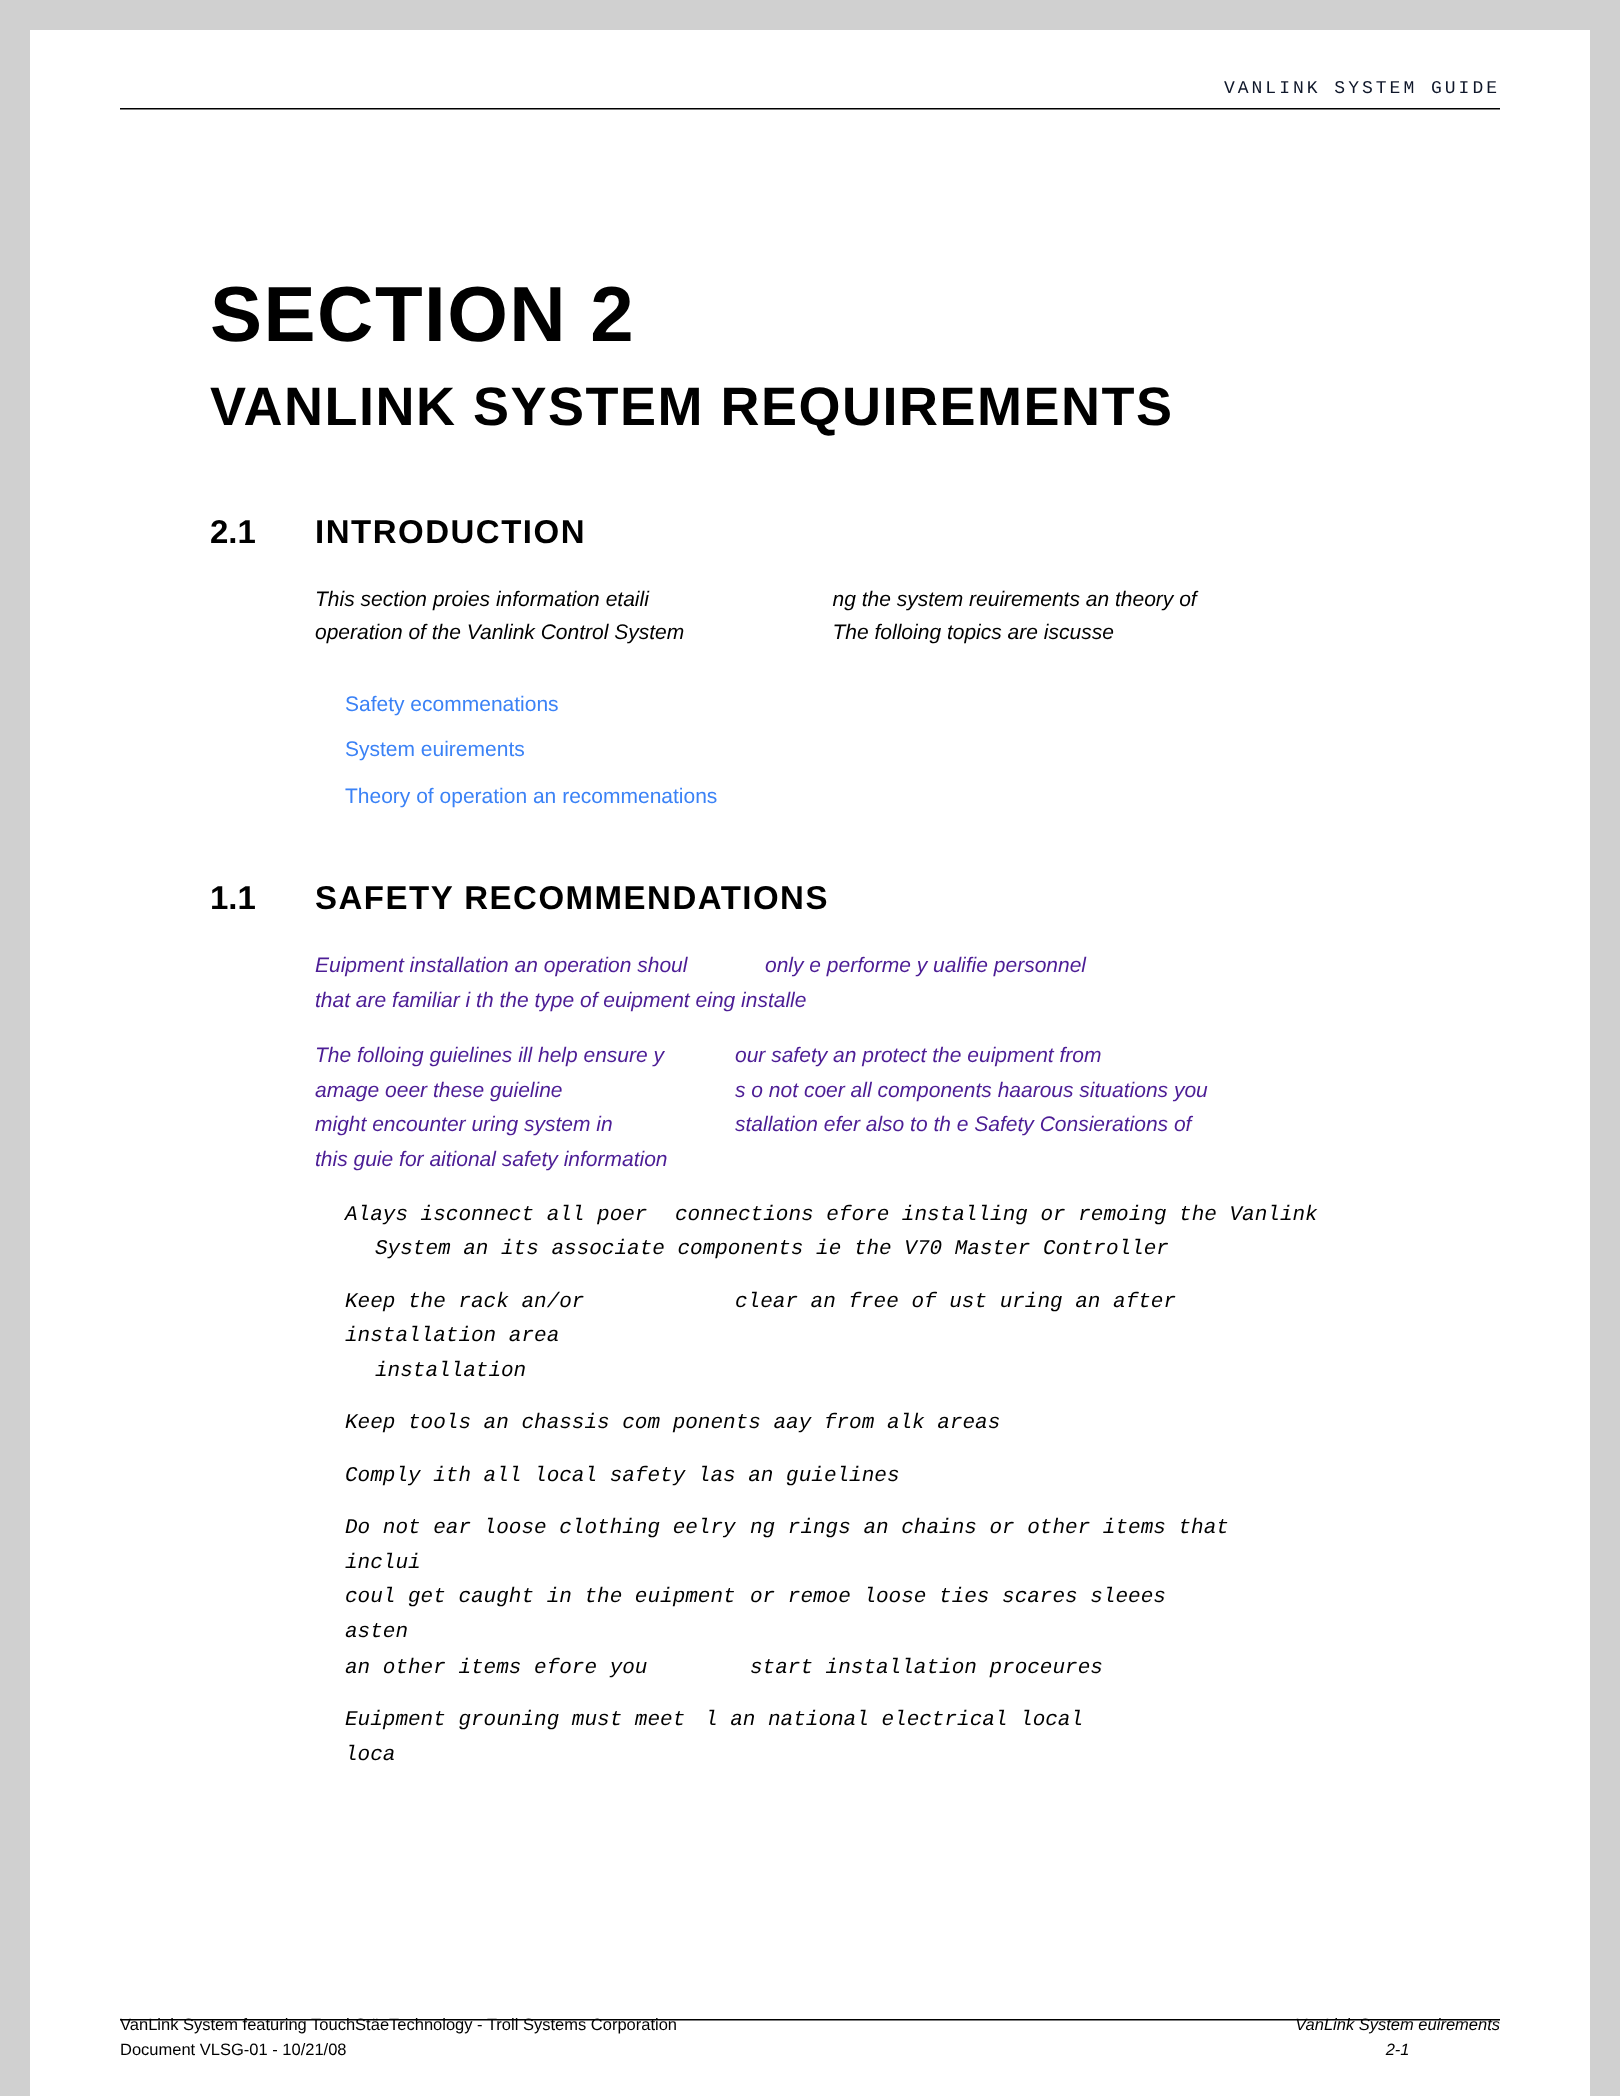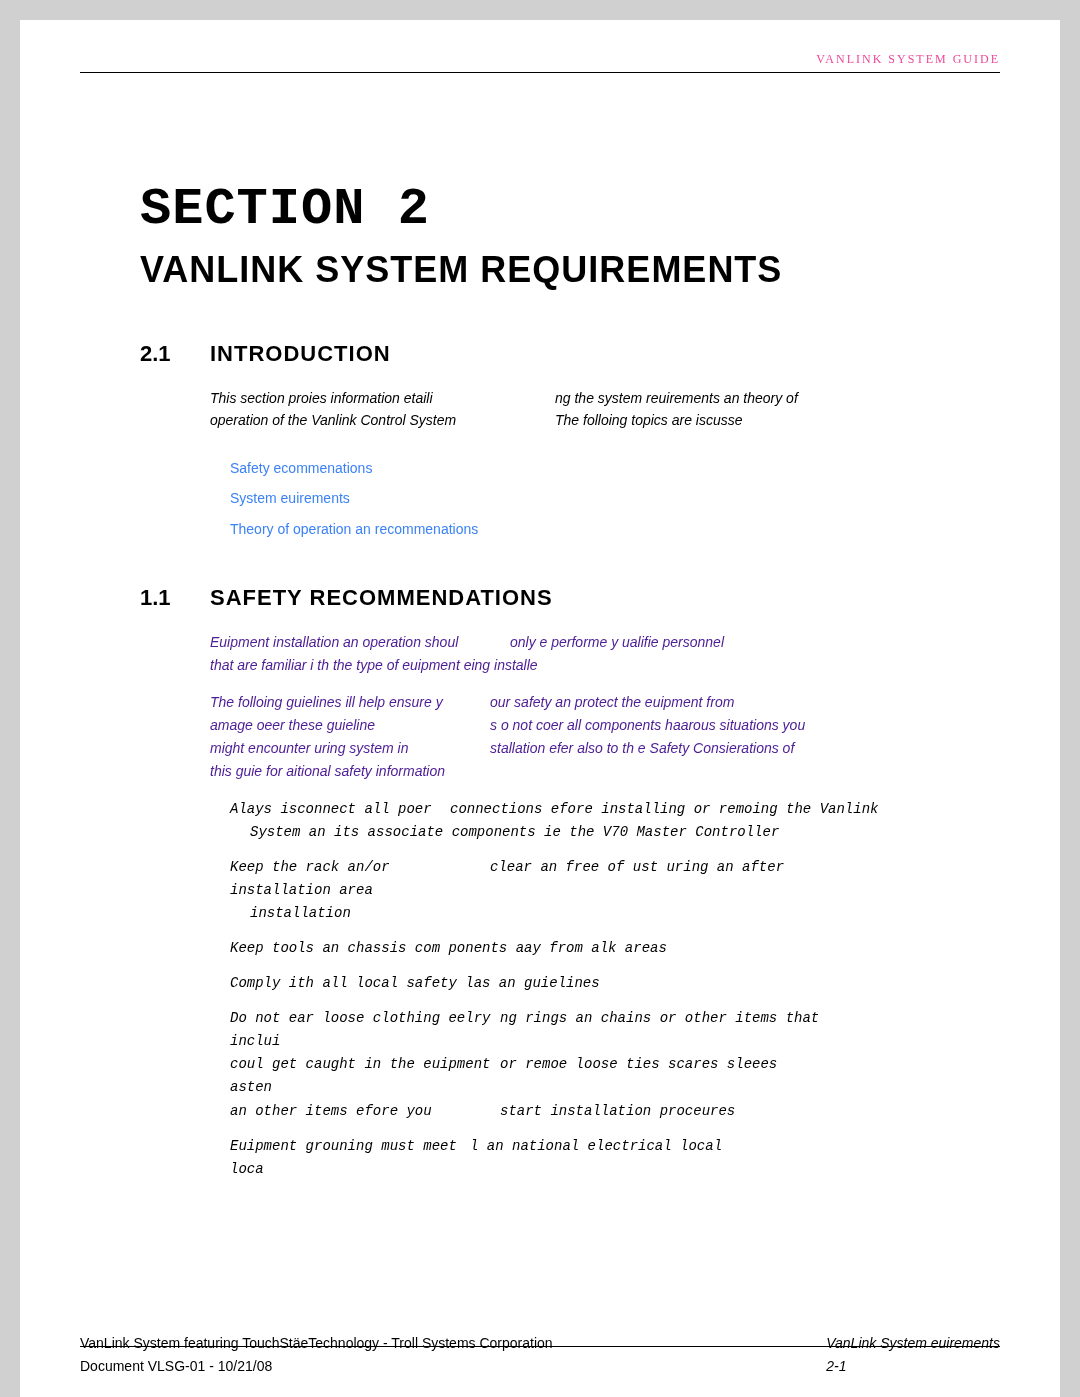--- a/index.html
+++ b/index.html
@@ -34,35 +34,35 @@
       height: 1px;
       background: #000;
     }
 
     .header-text {
       position: absolute;
       top: 32px;
       right: 60px;
       font-size: 12px;
       letter-spacing: 2px;
-      font-family: Liberation Serif, serif;
+      font-family: Liberation Mono, monospace;
       font-weight: normal;
       text-transform: uppercase;
-      color: #ec4899;
+      color: #0f172a;
     }
 
     .content {
       padding: 80px 180px 80px 120px;
       margin-top: 20px;
     }
 
     .section-title {
       font-size: 52px;
       font-weight: 900;
-      font-family: Liberation Mono, monospace;
+      font-family: Liberation Sans, sans-serif;
       margin-top: 60px;
       margin-bottom: 10px;
       color: #000;
       text-transform: uppercase;
       letter-spacing: 1px;
     }
 
     .section-subtitle {
       font-size: 36px;
       font-weight: 900;
@@ -145,32 +145,32 @@
       position: absolute;
       bottom: 40px;
       left: 60px;
       right: 60px;
       display: flex;
       justify-content: space-between;
       align-items: flex-start;
     }
 
     .footer-left {
-      font-size: 14px;
+      font-size: 11px;
       font-family: Arial, sans-serif;
       color: #000;
       line-height: 1.6;
     }
 
     .footer-right {
-      font-size: 14px;
+      font-size: 11px;
       font-family: Arial, sans-serif;
       color: #000;
       line-height: 1.6;
-      text-align: left;
+      text-align: center;
       font-style: italic;
     }
   </style>
 </head>
 <body>
 
 <div class="page">
 
   <div class="header-line"></div>
   <div class="header-text">VANLINK SYSTEM GUIDE</div>

